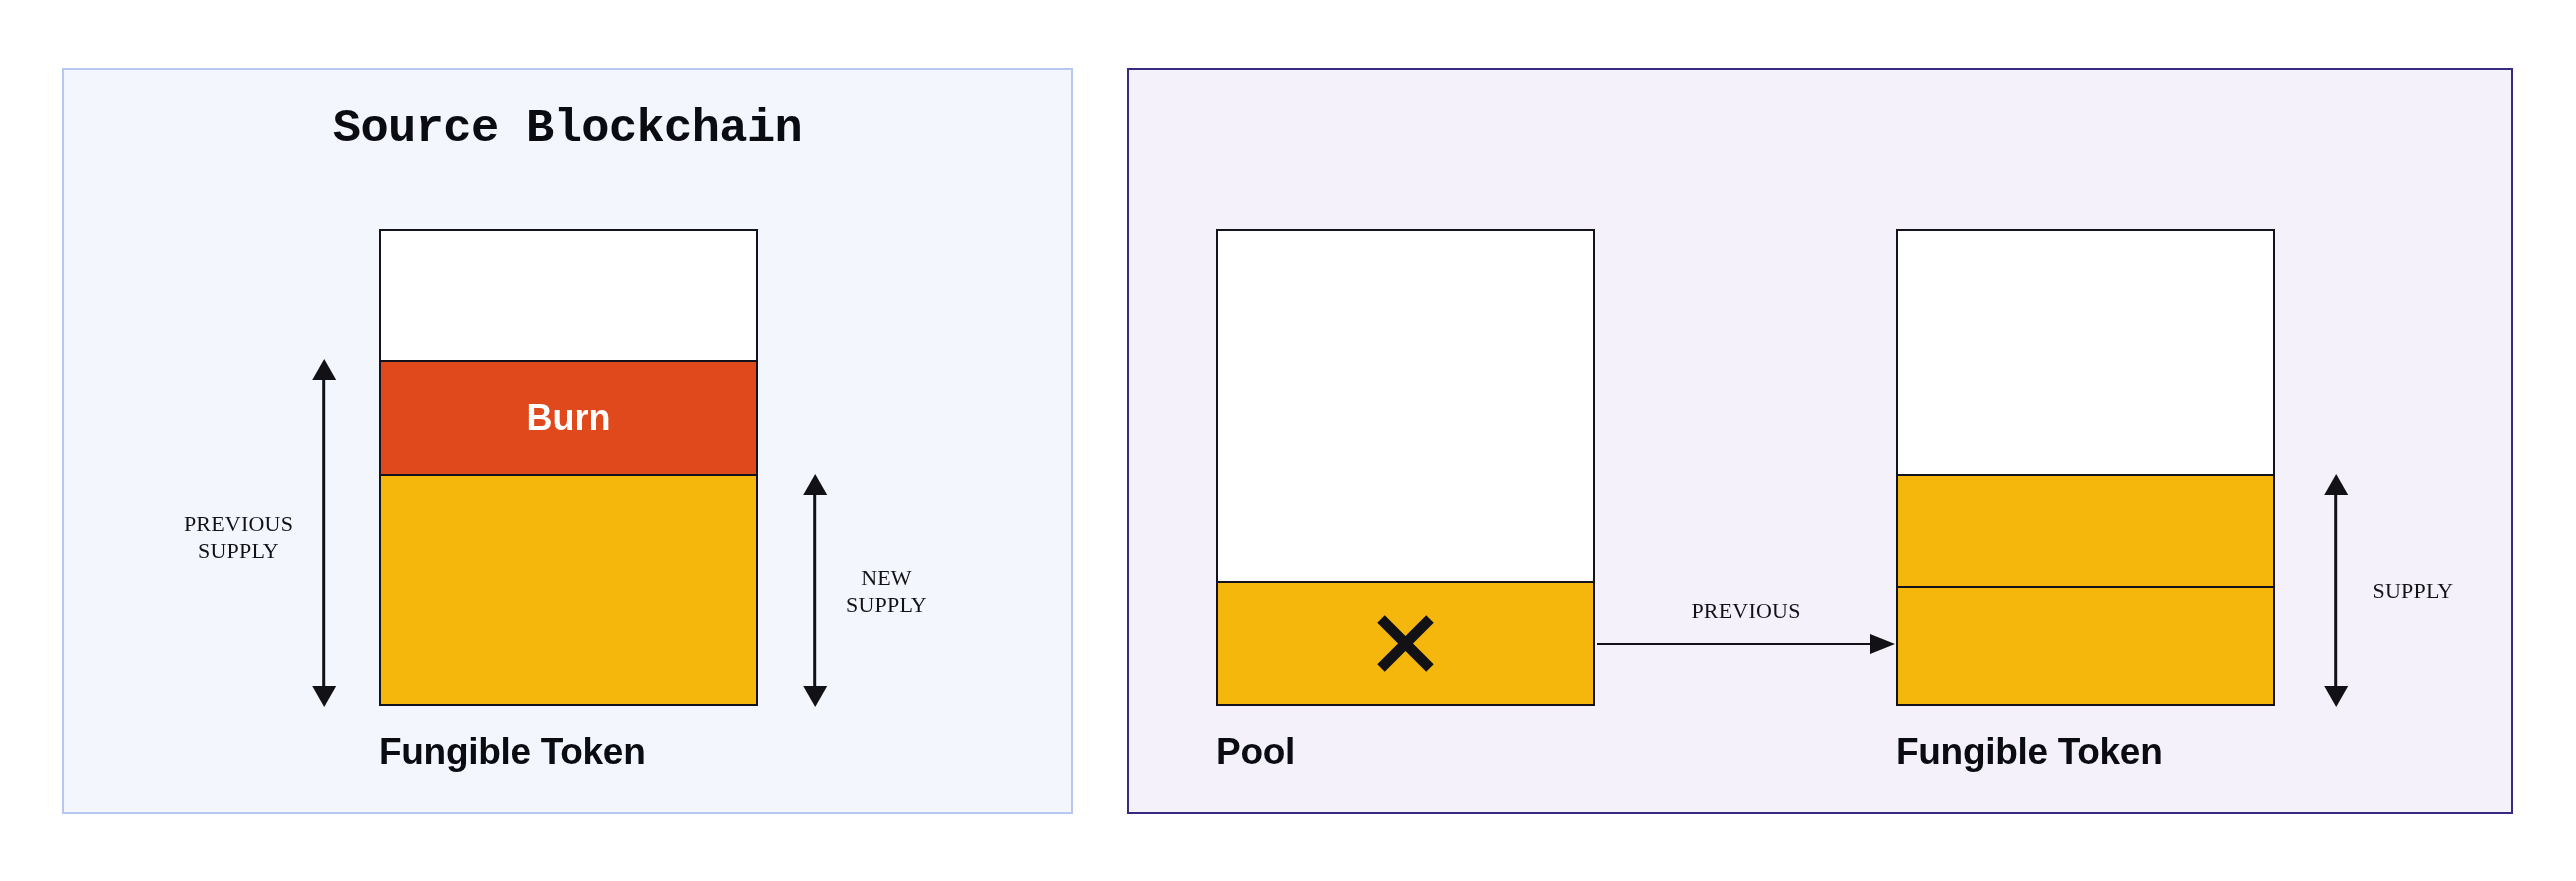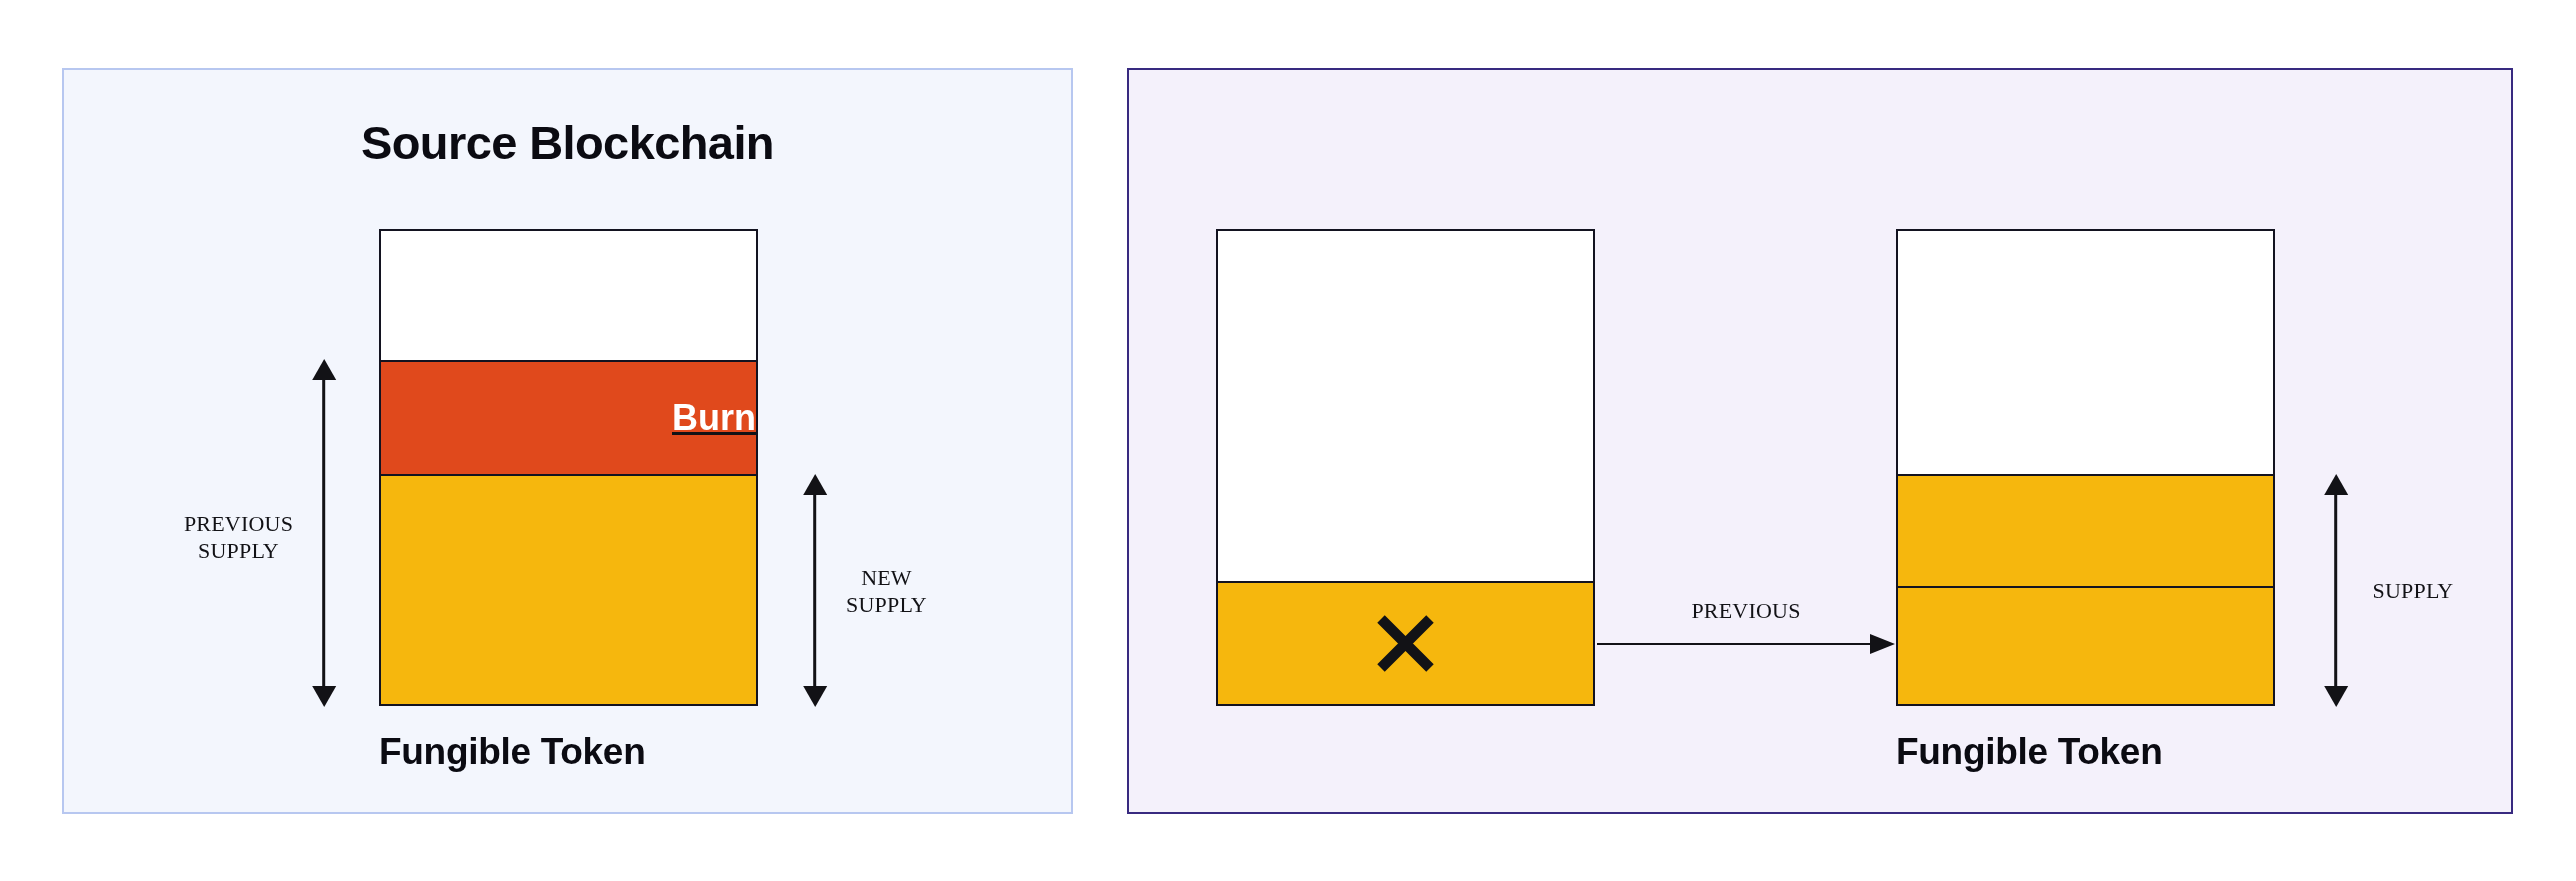--- a/index.html
+++ b/index.html
@@ -5,33 +5,34 @@
   html,body{margin:0;padding:0;}
   body{
     width:2576px;height:881px;position:relative;background:#ffffff;
     font-family:"Liberation Sans", sans-serif;overflow:hidden;
     color:var(--ink,#121216);
   }
   .panel{position:absolute;box-sizing:border-box;top:68px;height:746px;}
   .panel.left{left:62px;width:1011px;background:var(--left-panel-bg,#F3F6FD);border:2.8px solid var(--left-panel-border,#B7C7F0);}
   .panel.right{left:1127px;width:1386px;background:var(--right-panel-bg,#F4F1FB);border:2.8px solid var(--right-panel-border,#382A80);}
   .panel-title{
-    position:absolute;top:49px;left:0;width:100%;text-align:center;
+    position:absolute;top:35px;left:0;width:100%;text-align:center;
     font-size:47px;line-height:47px;font-weight:700;letter-spacing:-0.6px;
     color:var(--title-color,#0B0B12);
+    font-family:Liberation Mono, monospace;
   }
   .bar{
     position:absolute;top:159px;width:379px;height:477px;box-sizing:border-box;
     background:#ffffff;border:2.2px solid var(--outline,#131320);
     display:flex;flex-direction:column;
   }
   .seg{box-sizing:border-box;width:100%;}
   .seg.empty{background:#ffffff;}
   .seg.burn{background:var(--burn-red,#E0491C);border-top:2.2px solid var(--outline,#131320);
-    display:flex;align-items:center;justify-content:flex-end;text-decoration:underline;}
+    display:flex;align-items:center;justify-content:center;}
   .seg.gold{background:var(--gold,#F6B70D);border-top:2.2px solid var(--outline,#131320);}
   .seg.gold.divided{border-bottom:2.2px solid var(--outline,#131320);}
   .seg.gold.noline{border-top:none;}
   .seg.gold.center{display:flex;align-items:center;justify-content:center;}
   .burn-text{font-size:36px;font-weight:600;color:var(--burn-text,#ffffff);letter-spacing:0;}
   .bar-label{
     position:absolute;top:663px;text-align:left;font-size:37px;line-height:37px;
     font-weight:700;letter-spacing:-0.3px;color:var(--title-color,#0B0B12);
   }
   .small-label{
@@ -88,20 +89,21 @@
 <div class="panel right">
 
   <div class="bar" style="left:87px;">
     <div class="seg empty" style="height: 73.9%;"></div>
     <div class="seg gold center" style="height: 26.1%;">
       <svg width="59" height="59" viewBox="0 0 106 106">
         <path d="M9 9 L97 97 M97 9 L9 97" stroke="#121216" stroke-width="19" fill="none"></path>
       </svg>
     </div>
   </div>
+  <div class="bar-label" style="left:87px;width:379px;">Pool</div>
 
   <div class="harrow" style="left:468px;top:564px;width:298px;">
     <div class="shaft"></div>
     <div class="head-right"></div>
   </div>
   <div class="small-label" style="left:468px;top:527px;width:298px;">PREVIOUS</div>
 
   <div class="bar" style="left:767px;">
     <div class="seg empty" style="height: 51.3%;"></div>
     <div class="seg gold divided" style="height: 24.2%;"></div>

